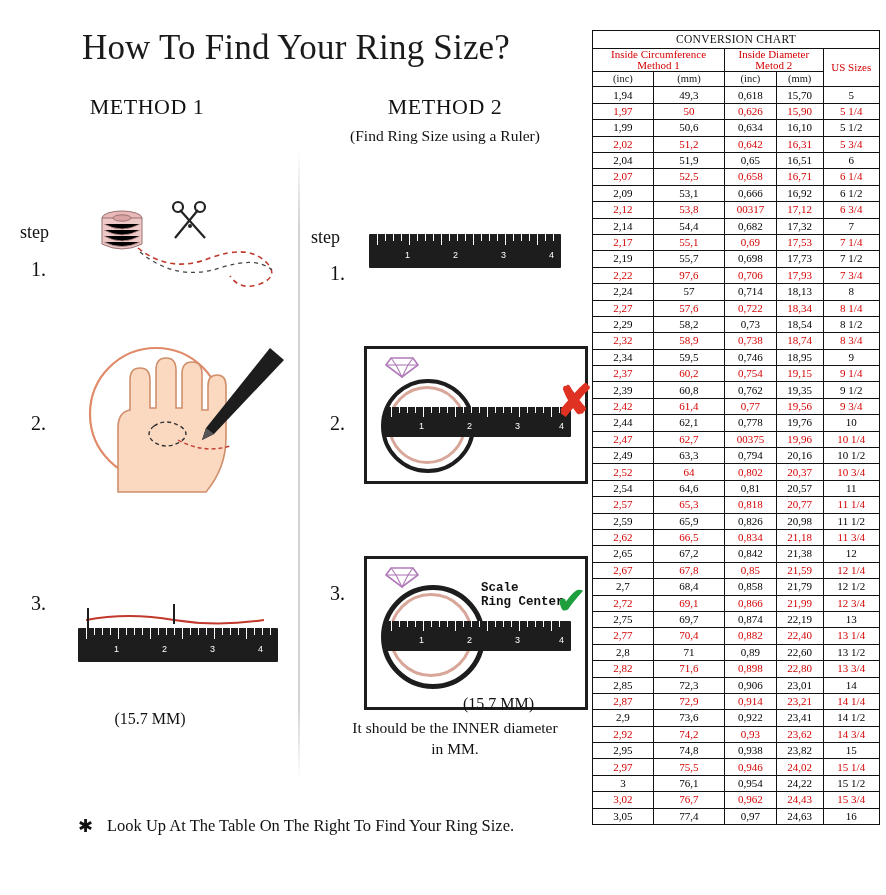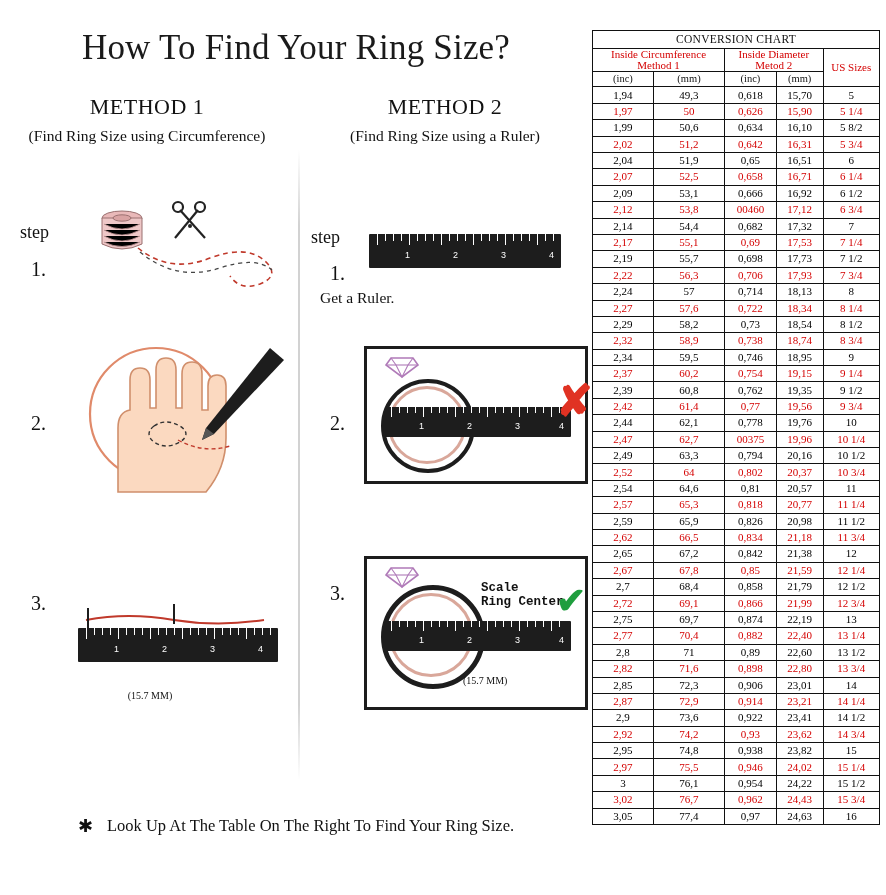--- a/index.html
+++ b/index.html
@@ -173,34 +173,33 @@
     position: absolute;
     background: #ffffff;
     border: 3px solid #1d1d1d;
   }
   .ringcircle {
     position: absolute;
     border-radius: 50%;
   }
   .xmark, .check { position: absolute; font-family: "Liberation Sans", sans-serif; font-weight: bold; }
   .tiny-label { position: absolute; font-size: 13.5px; font-family: "Liberation Sans", sans-serif; }
-  .mm-label { position: absolute; font-size: 10px; font-family: "Liberation Serif", serif; }
+  .mm-label { position: absolute; font-size: 16px; font-family: "Liberation Serif", serif; margin-top: 20px; }
 </style>
 </head>
 <body>
 
 <div id="left-panel">
 
   <div id="main-title">How To Find Your Ring Size?</div>
 
   <div id="method-divider"></div>
 
   <div class="method-col" id="method1-col">
     <div class="method-title">METHOD 1</div>
-    <div class="method-sub">(Find Ring Size using Circumference)</div>
   </div>
 
   <div class="step-word" style="left:20px; top:222px;">step</div>
   <div class="step-num" style="left:31px; top:258px;">1.</div>
   <div class="step-num" style="left:31px; top:412px;">2.</div>
   <div class="step-num" style="left:31px; top:592px;">3.</div>
 
   <svg style="position:absolute; left:80px; top:196px;" width="215" height="100" viewBox="0 0 215 100">
 
     <ellipse cx="42" cy="22" rx="20" ry="7" fill="#e9b9b9" stroke="#9a7070" stroke-width="1"></ellipse>
@@ -322,21 +321,20 @@
       <div class="tick" style="left:168px;height:11px;"></div>
         <div class="tick" style="left:176px;height:7px;"></div>
       <div class="tick" style="left:184px;height:7px;"></div>
       <div class="rnum" style="left:36px; top:16px;">1</div>
       <div class="rnum" style="left:84px; top:16px;">2</div>
       <div class="rnum" style="left:132px; top:16px;">3</div>
       <div class="rnum" style="left:180px; top:16px;">4</div>
     </div>
   </div>
 
-  <div class="caption" style="left:320px; top:288px; width:250px; text-align:left;">Get a Ruler.</div>
 
   <div class="darkbox" style="left:364px; top:346px; width:218px; height:132px;">
     <svg style="position:absolute;left:18px;top:6px" width="34" height="24" viewBox="0 0 34 24">
       <path d="M6 3 L28 3 L33 10 L17 22 L1 10 Z" fill="none" stroke="#b07ab8" stroke-width="1.6"></path>
       <path d="M6 3 L11 10 L17 22 L23 10 L28 3" fill="none" stroke="#b07ab8" stroke-width="1.1"></path>
       <path d="M1 10 L33 10" stroke="#b07ab8" stroke-width="1.1"></path>
     </svg>
     <div class="ringcircle" style="left:14px; top:30px; width:86px; height:86px; border:4px solid #1d1d1d;"></div>
     <div class="ringcircle" style="left:21px; top:37px; width:72px; height:72px; border:3px solid #d9a79a;"></div>
     <div class="ruler" style="left:18px; top:58px; width:186px; height:30px;">
@@ -409,20 +407,21 @@
         <div class="rnum" style="left:82px; top:14px;">2</div>
         <div class="rnum" style="left:130px; top:14px;">3</div>
         <div class="rnum" style="left:174px; top:14px;">4</div>
       </div>
     </div>
     <div class="tiny-label" style="left:114px; top:22px; white-space:pre-line; font-family:'Liberation Mono', monospace; font-size:12.5px;font-weight:bold;">Scale<br>Ring Center</div>
     <div class="mm-label" style="left:96px; top:116px;">(15.7 MM)</div>
   </div>
   <div class="check" style="left:556px; top:580px; font-size:36px; color:#1f9e3e;">✔</div>
 
+  <div class="caption" style="left:318px; top:718px; width:274px;">It should be the INNER diameter<br>in MM.</div>
 
   <div id="footer-note">
     <span id="footer-star">✱</span><span>Look Up  At The Table On The Right To Find Your Ring Size.</span>
   </div>
 </div>
 
 <div id="chart-wrap">
   <table class="conv">
     <thead>
       <tr>
@@ -460,21 +459,21 @@
           <td class="d">50</td>
           <td class="d">0,626</td>
           <td class="d">15,90</td>
           <td class="d">5 1/4</td>
         </tr>
         <tr class="blk">
           <td class="d">1,99</td>
           <td class="d">50,6</td>
           <td class="d">0,634</td>
           <td class="d">16,10</td>
-          <td class="d">5 8/2</td>
+          <td class="d">5 1/2</td>
         </tr>
         <tr class="red">
           <td class="d">2,02</td>
           <td class="d">51,2</td>
           <td class="d">0,642</td>
           <td class="d">16,31</td>
           <td class="d">5 3/4</td>
         </tr>
         <tr class="blk">
           <td class="d">2,04</td>
@@ -493,21 +492,21 @@
         <tr class="blk">
           <td class="d">2,09</td>
           <td class="d">53,1</td>
           <td class="d">0,666</td>
           <td class="d">16,92</td>
           <td class="d">6 1/2</td>
         </tr>
         <tr class="red">
           <td class="d">2,12</td>
           <td class="d">53,8</td>
-          <td class="d">00460</td>
+          <td class="d">00317</td>
           <td class="d">17,12</td>
           <td class="d">6 3/4</td>
         </tr>
         <tr class="blk">
           <td class="d">2,14</td>
           <td class="d">54,4</td>
           <td class="d">0,682</td>
           <td class="d">17,32</td>
           <td class="d">7</td>
         </tr>
@@ -520,21 +519,21 @@
         </tr>
         <tr class="blk">
           <td class="d">2,19</td>
           <td class="d">55,7</td>
           <td class="d">0,698</td>
           <td class="d">17,73</td>
           <td class="d">7 1/2</td>
         </tr>
         <tr class="red">
           <td class="d">2,22</td>
-          <td class="d">56,3</td>
+          <td class="d">97,6</td>
           <td class="d">0,706</td>
           <td class="d">17,93</td>
           <td class="d">7 3/4</td>
         </tr>
         <tr class="blk">
           <td class="d">2,24</td>
           <td class="d">57</td>
           <td class="d">0,714</td>
           <td class="d">18,13</td>
           <td class="d">8</td>

